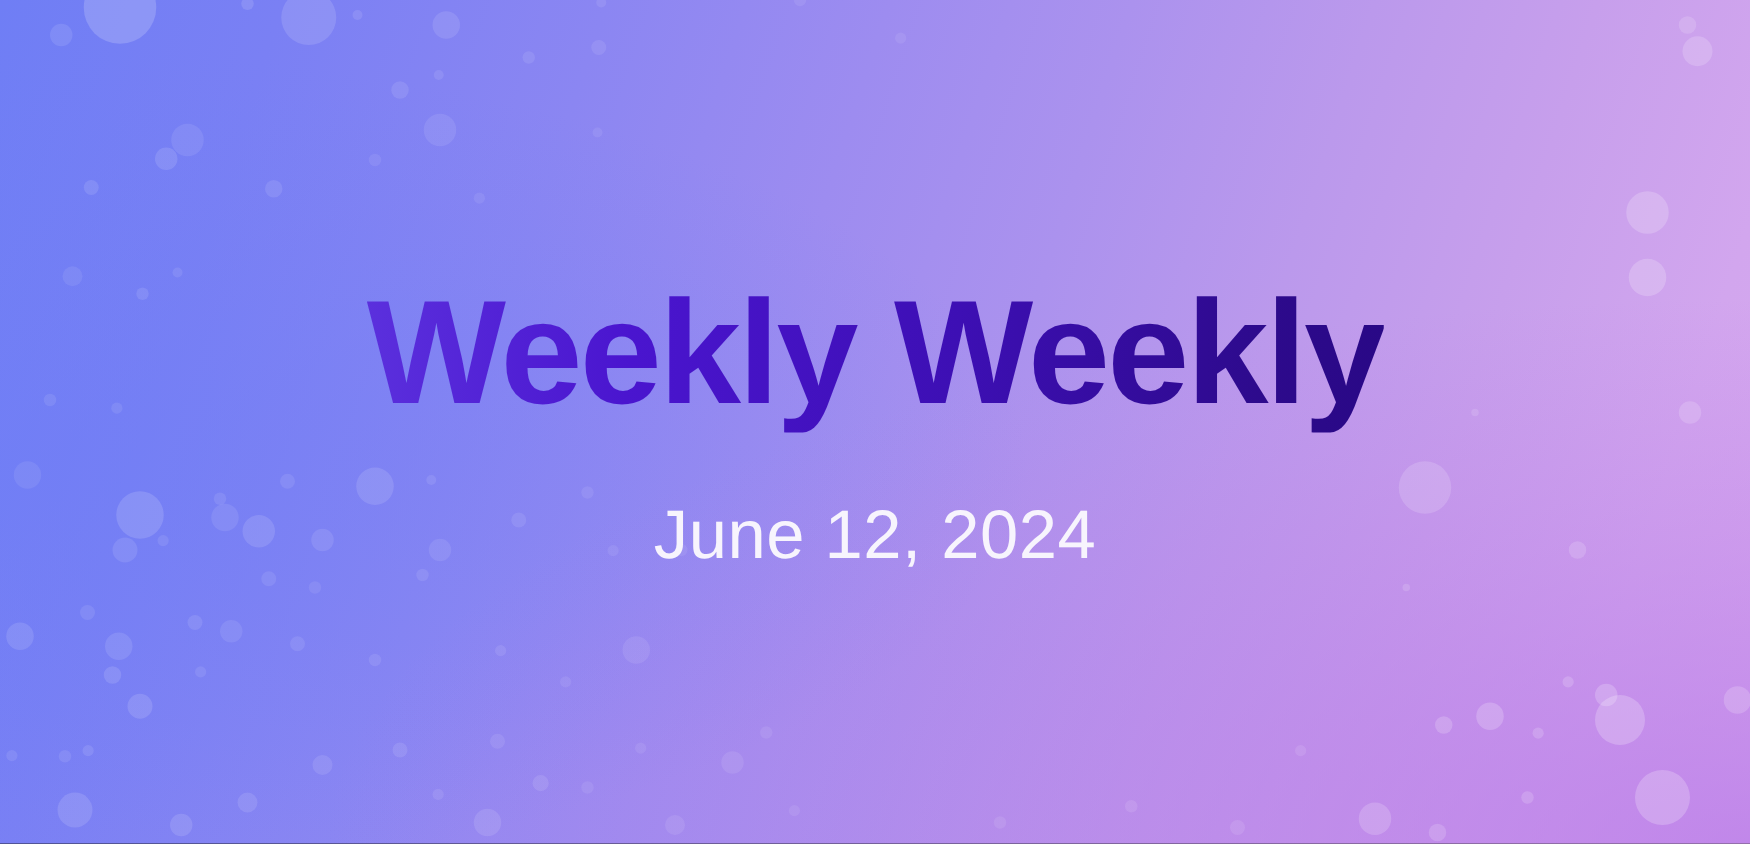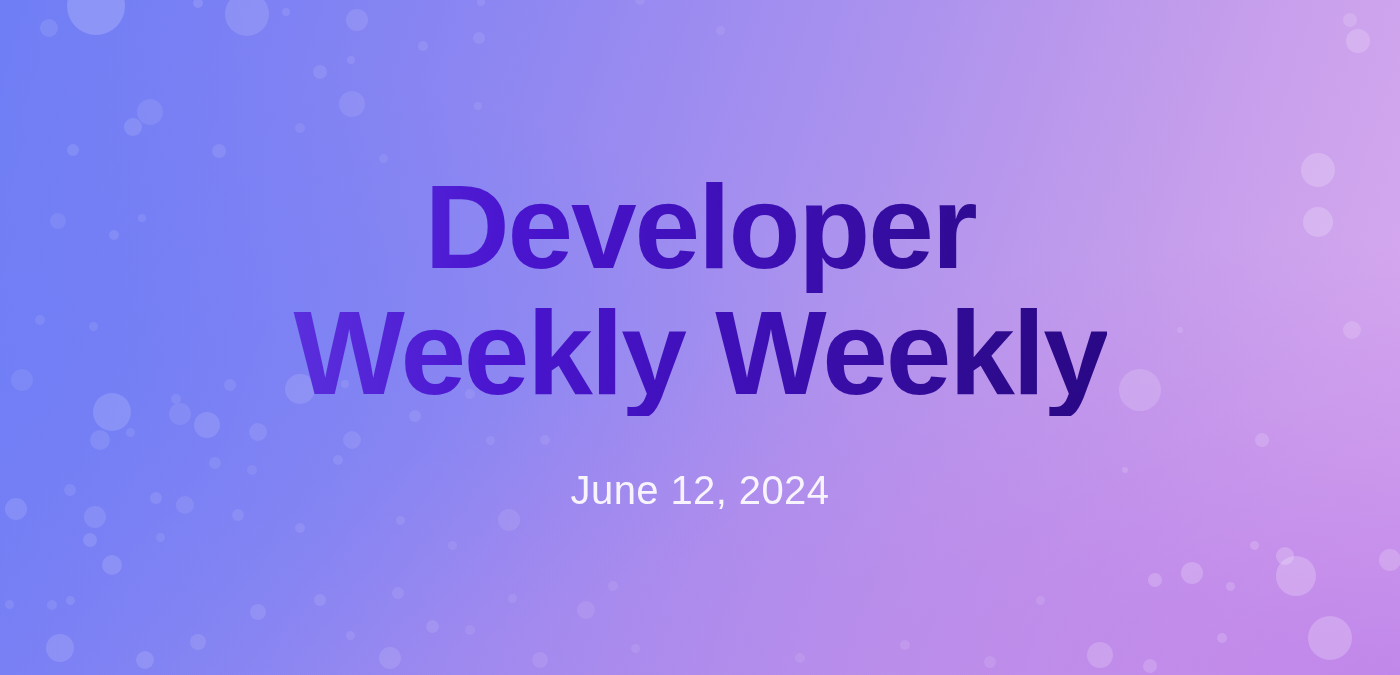--- a/index.html
+++ b/index.html
@@ -75,21 +75,21 @@
     color: transparent;
     -webkit-text-fill-color: transparent;
   }
   #title .line {
     display: block;
   }
 
   #subtitle {
     margin: 0;
     padding: 54px 0 0 0;
-    font-size: 40px;
+    font-size: 55px;
     line-height: 1;
     font-weight: 400;
     letter-spacing: 0.4px;
     color: #f7f4fd;
   }
 </style>
 </head>
 <body>
 
 <div id="banner">
@@ -195,20 +195,19 @@
       <div class="bubble" style="left: 984px; top: 656px; width: 12px; height: 12px; background: rgb(255, 255, 255); opacity: 0.1;"></div>
       <div class="bubble" style="left: 1035.5px; top: 595.5px; width: 9px; height: 9px; background: rgb(255, 255, 255); opacity: 0.1;"></div>
       <div class="bubble" style="left: 795px; top: 653px; width: 10px; height: 10px; background: rgb(255, 255, 255); opacity: 0.09;"></div>
       <div class="bubble" style="left: 1122px; top: 467px; width: 6px; height: 6px; background: rgb(255, 255, 255); opacity: 0.14;"></div>
       <div class="bubble" style="left: 1177px; top: 327px; width: 6px; height: 6px; background: rgb(255, 255, 255); opacity: 0.12;"></div>
     </div>
 
   <div id="content">
 
     <h1 id="title">
-      <span class="line">Developer</span>
       <span class="line">Weekly Weekly</span>
     </h1>
 
     <p id="subtitle">June 12, 2024</p>
 
   </div>
 </div>
 
 </body></html>

